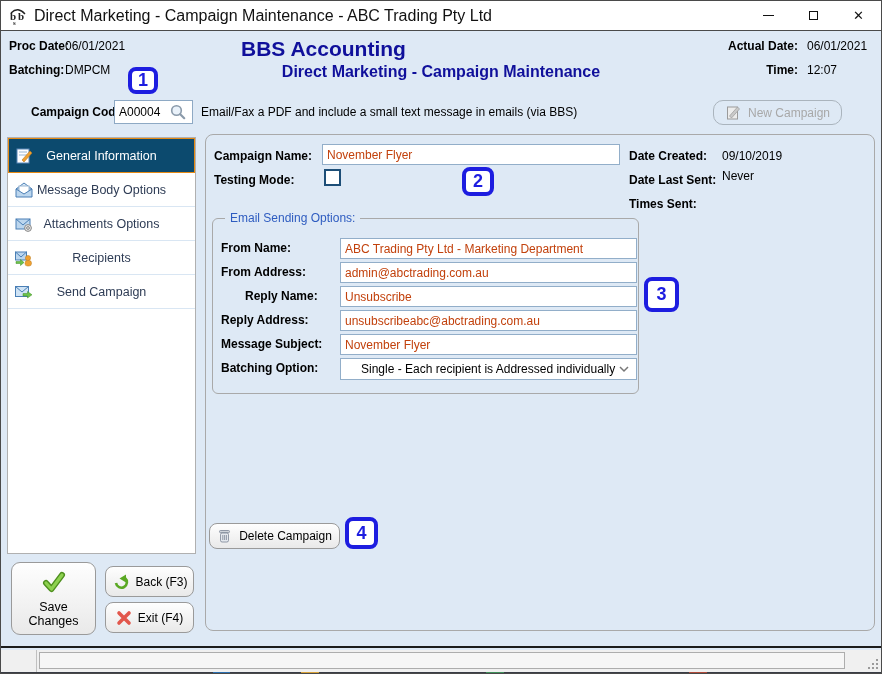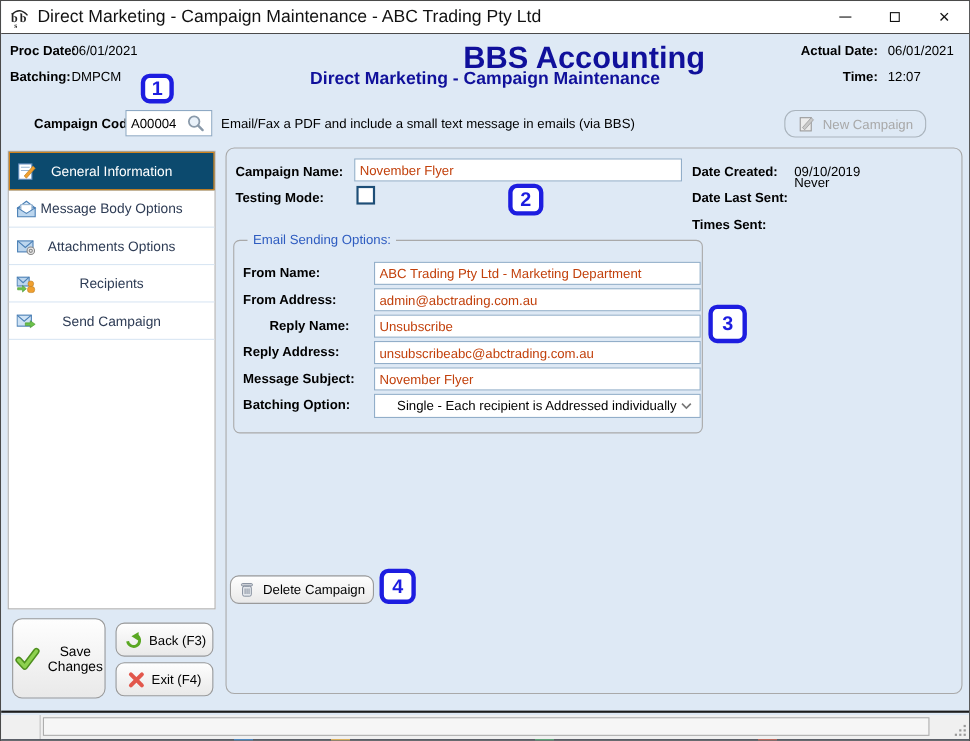--- a/index.html
+++ b/index.html
@@ -14,22 +14,22 @@
   .win-controls { position:absolute; right:0; top:0; height:29px; display:flex; }
   .win-btn { width:45px; height:29px; display:flex; align-items:center; justify-content:center; cursor:default; }
   .glyph-min { width:11px; height:1px; background:#111; display:block; }
   .glyph-max { width:9px; height:9px; border:1px solid #111; display:block; }
   .glyph-close { font-size:13px; color:#111; line-height:1; }
   
   .content { position:absolute; left:0; top:30px; width:880px; height:617px; background:#dee9f5;
              border-bottom:2px solid #1c1c1c; }
   .lbl { position:absolute; font-size:12px; font-weight:bold; color:#000; white-space:nowrap; }
   .val { position:absolute; font-size:12px; color:#000; white-space:nowrap; }
-  .app-title { position:absolute; left:240px; top:6px; width:400px; text-align:right;
-               font-size:28px; font-weight:bold; color:#10109b; }
+  .app-title { position:absolute; left:240px; top:6px; width:400px; text-align:left;
+               font-size:21px; font-weight:bold; color:#10109b; }
   .screen-title { position:absolute; left:190px; top:32px; width:500px; text-align:center;
                   font-size:16px; font-weight:bold; color:#10109b; }
   
   .cc-field { position:absolute; left:113px; top:69px; width:79px; height:24px; background:#fff;
               border:1px solid #8ea9c4; display:flex; align-items:center; }
   .cc-field input { border:none; outline:none; width:54px; font-size:12px; padding-left:4px;
                     font-family:"Liberation Sans", sans-serif; background:transparent; }
   .cc-field .mag { width:18px; height:18px; }
   
   .btn { position:absolute; display:flex; align-items:center; justify-content:center; gap:6px;
@@ -53,21 +53,21 @@
               border:2px solid #1d4e77; cursor:default; }
   .groupbox { position:absolute; left:6px; top:83px; width:427px; height:176px;
               border:1px solid #a9a9a9; border-radius:6px; }
   .groupbox .legend { position:absolute; left:12px; top:-8px; background:#dee9f5; padding:0 5px;
                       font-size:12px; color:#2e5cc0; }
   .dropdown { position:absolute; left:127px; top:139px; width:297px; height:22px; background:#fff;
               border:1px solid #92aec9; display:flex; align-items:center; cursor:default; }
   .dropdown span { font-size:12px; padding-left:20px; flex:1; white-space:nowrap; overflow:hidden; }
   .dropdown .chev { margin-right:6px; }
   
-  .save-btn { left:10px; top:531px; width:85px; height:73px; border-radius:9px; flex-direction:row;
+  .save-btn { left:10px; top:531px; width:85px; height:73px; border-radius:9px; flex-direction:column;
               font-size:12.5px; text-align:center; }
   .back-btn { left:104px; top:535px; width:89px; height:31px; }
   .exit-btn { left:104px; top:571px; width:89px; height:31px; }
   .del-btn  { left:3px; top:388px; width:131px; height:26px; border-radius:8px; }
   .newc-btn { left:712px; top:69px; width:129px; height:25px; border-radius:10px; }
   
   .ann { position:absolute; background:#fff; border:4px solid #1d1de0; border-radius:8px;
          display:flex; align-items:center; justify-content:center; color:#1d1de0;
          font-weight:bold; font-size:18px; }
   .ann1 { left:127px; top:36px;  width:30px; height:27px; }
@@ -194,21 +194,21 @@
 
     <div class="main-panel">
       <span class="lbl" style="left:8px; top:14px;">Campaign Name:</span>
       <input class="tfield" style="left: 116px; top: 9px; width: 298px;" value="November Flyer">
       <span class="lbl" style="left:423px; top:14px;">Date Created:</span>
       <span class="val" style="left:516px; top:14px;">09/10/2019</span>
 
       <span class="lbl" style="left:8px; top:38px;text-align:center;">Testing Mode:</span>
       <div class="checkbox"></div>
       <span class="lbl" style="left:423px; top:38px;">Date Last Sent:</span>
-      <span class="val" style="left:516px; top:24px;">Never</span>
+      <span class="val" style="left:516px; top:34px;">Never</span>
 
       <span class="lbl" style="left:423px; top:62px;">Times Sent:</span>
       <span class="val" style="left:516px; top:62px;"></span>
 
       <div class="groupbox">
         <span class="legend">Email Sending Options:</span>
 
         <span class="lbl" style="left:8px; top:22px;">From Name:</span>
         <input class="tfield" style="left: 127px; top: 19px; width: 297px;" value="ABC Trading Pty Ltd - Marketing Department">
 

